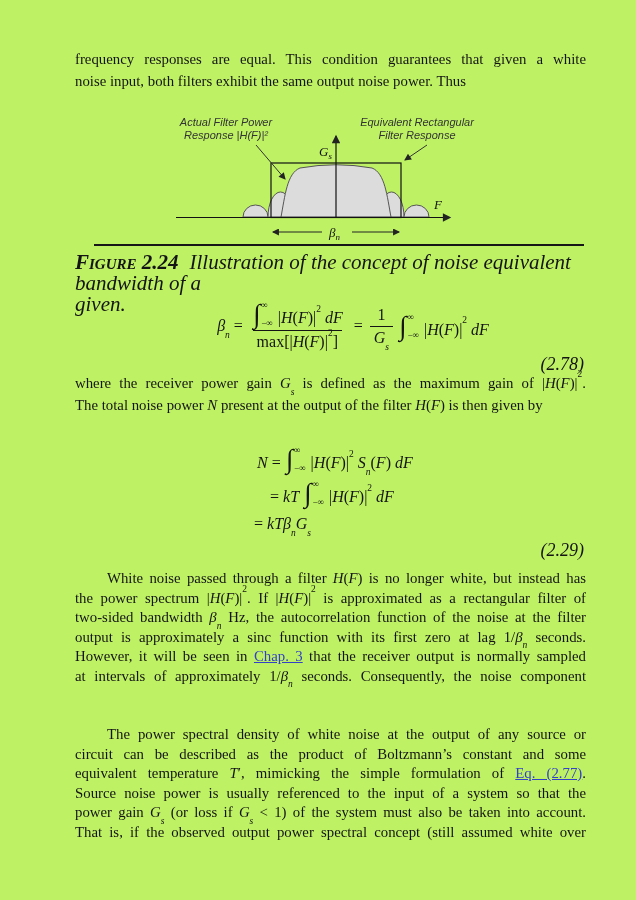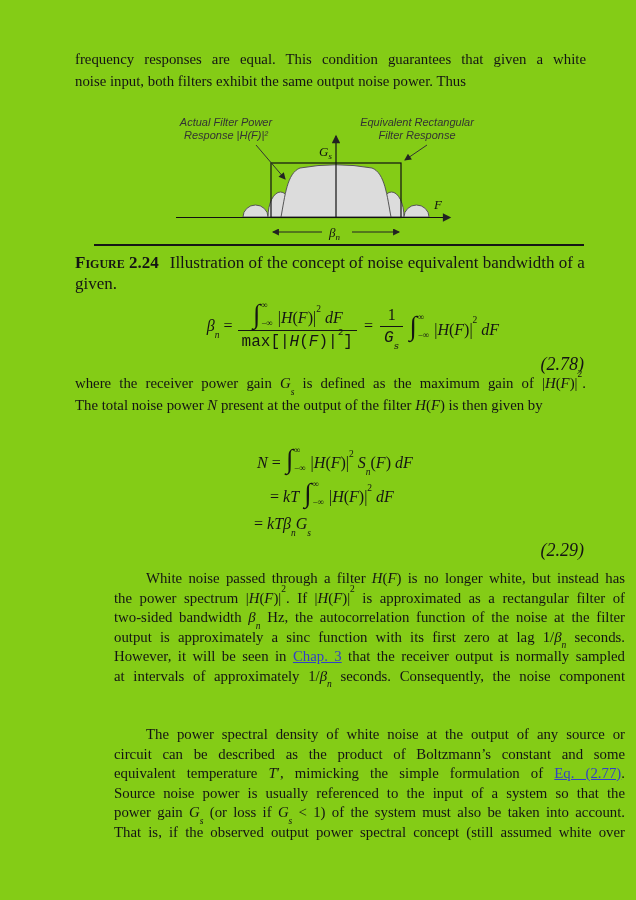--- a/index.html
+++ b/index.html
@@ -1,40 +1,40 @@
 <!DOCTYPE html>
 <html><head>
 <meta charset="utf-8">
 <style>
   html,body{margin:0;padding:0;background:#ffffff;}
-  #page{position:relative;width:636px;height:900px;background:#84cc16;overflow:hidden;
+  #page{position:relative;width:636px;height:900px;background:#bef264;overflow:hidden;
         font-family:"Liberation Serif",serif;color:#141414;}
   .para{position:absolute;left:75px;width:511px;font-size:14.8px;}
   .lh22{line-height:22px;}
-  .lh195{line-height:19.5px;margin-left:39px;}
+  .lh195{line-height:19.5px;}
   .line{width:100%;}
   .jl{text-align:justify;text-align-last:justify;-moz-text-align-last:justify;}
   .ind{padding-left:32px;box-sizing:border-box;}
   sup{font-size:9.5px;position:relative;top:-5px;line-height:0;}
   sub{font-size:9.5px;position:relative;top:3px;line-height:0;}
   a.link{color:#3340c8;text-decoration:underline;cursor:pointer;}
   
   .fig{position:absolute;left:128px;top:114px;}
   .ftm{font-family:"Liberation Serif",serif;font-style:italic;font-size:13px;fill:#111;}
   .ftsub{font-size:9px;}
   .flab text{font-family:"Liberation Sans",sans-serif;font-style:italic;font-size:11px;text-anchor:middle;fill:#333;}
   .rule{position:absolute;left:94px;top:244px;width:490px;height:2px;background:#161616;}
-  .caption{position:absolute;left:75px;top:252px;width:511px;font-size:17px;line-height:21px;}
+  .caption{position:absolute;left:75px;top:252px;width:511px;font-size:21px;line-height:21px;font-style:italic;}
   .captag{font-weight:bold;font-variant:small-caps;margin-right:11px;}
   
   .eqrow{position:absolute;left:75px;width:511px;display:flex;justify-content:center;align-items:center;
          font-size:16px;padding-left:45px;box-sizing:border-box;}
   .frac{display:inline-flex;flex-direction:column;align-items:center;margin:0 5px;}
   .num{padding:0 4px 2px;text-align:center;}
-  .den{border-top:1.3px solid #141414;padding:2px 4px 0;text-align:center;font-family:Liberation Mono, monospace;}
+  .den{border-top:1.3px solid #141414;padding:2px 4px 0;text-align:center;}
   .eqsp{margin:0 2px;}
   .eqline{position:absolute;font-size:16px;}
   .eqnum{position:absolute;left:74px;width:510px;text-align:right;font-size:18px;font-style:italic;}
   .intw{display:inline-flex;align-items:center;margin:0 1px;font-style:normal;}
   .isym{font-size:27px;line-height:1;font-style:normal;}
   .ilim{display:inline-flex;flex-direction:column;justify-content:space-between;height:27px;
         font-size:9px;line-height:9px;margin-left:1px;font-style:normal;}
   .it{align-self:flex-start;}
   .ib{align-self:flex-start;}
 </style>

